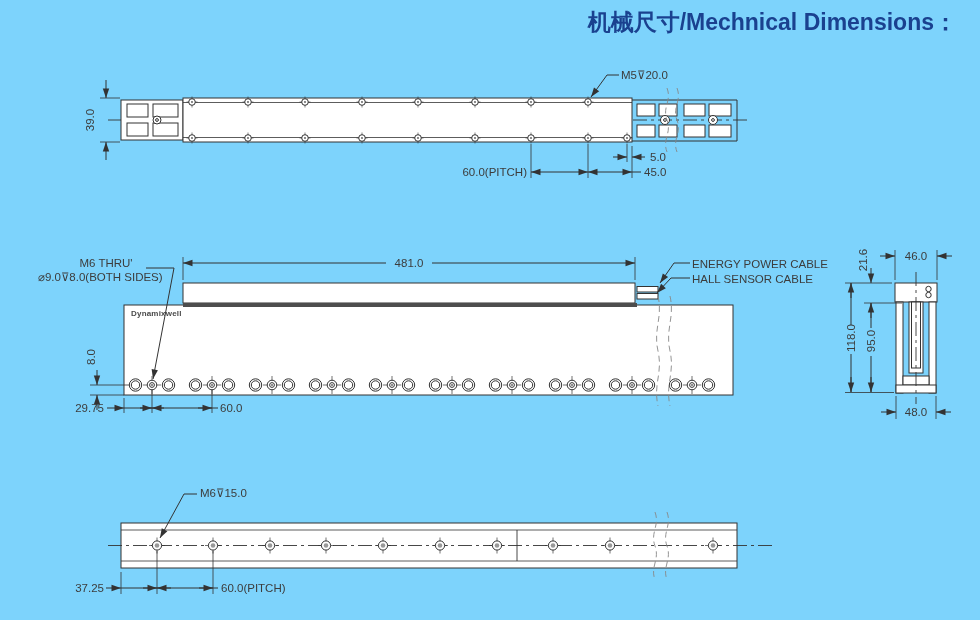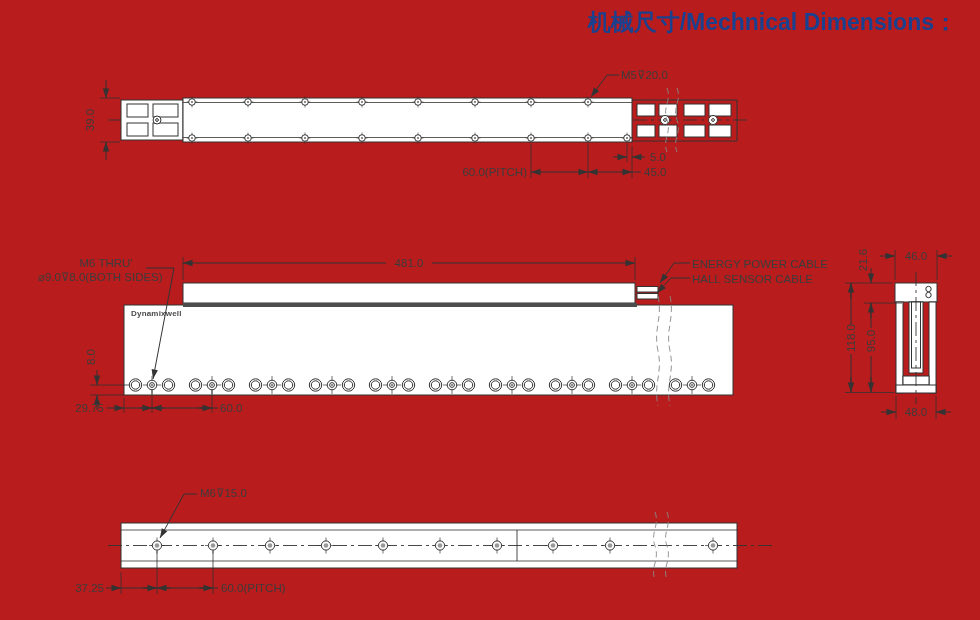--- a/index.html
+++ b/index.html
@@ -1,16 +1,16 @@
 <!DOCTYPE html>
 <html><head>
 <meta charset="utf-8">
 <style>
   html,body{margin:0;padding:0;background:#fff;}
-  .stage{position:relative;width:980px;height:620px;background:#b91c1c;overflow:hidden;}
+  .stage{position:relative;width:980px;height:620px;background:#7dd3fc;overflow:hidden;}
   svg{font-family:"Liberation Sans",sans-serif;}
   .title{font:700 23px "Liberation Sans",sans-serif;fill:#1a418f;}
   .dim{font:11.5px "Liberation Sans",sans-serif;fill:#3c3c3c;}
   .logo{font:700 8px "Liberation Sans",sans-serif;fill:#4a4a4a;letter-spacing:.2px;}
   line,rect.lw,circle.lw,path.lw{stroke:#333;fill:none;}
 </style>
 </head>
 <body>
 
 <div class="stage">

